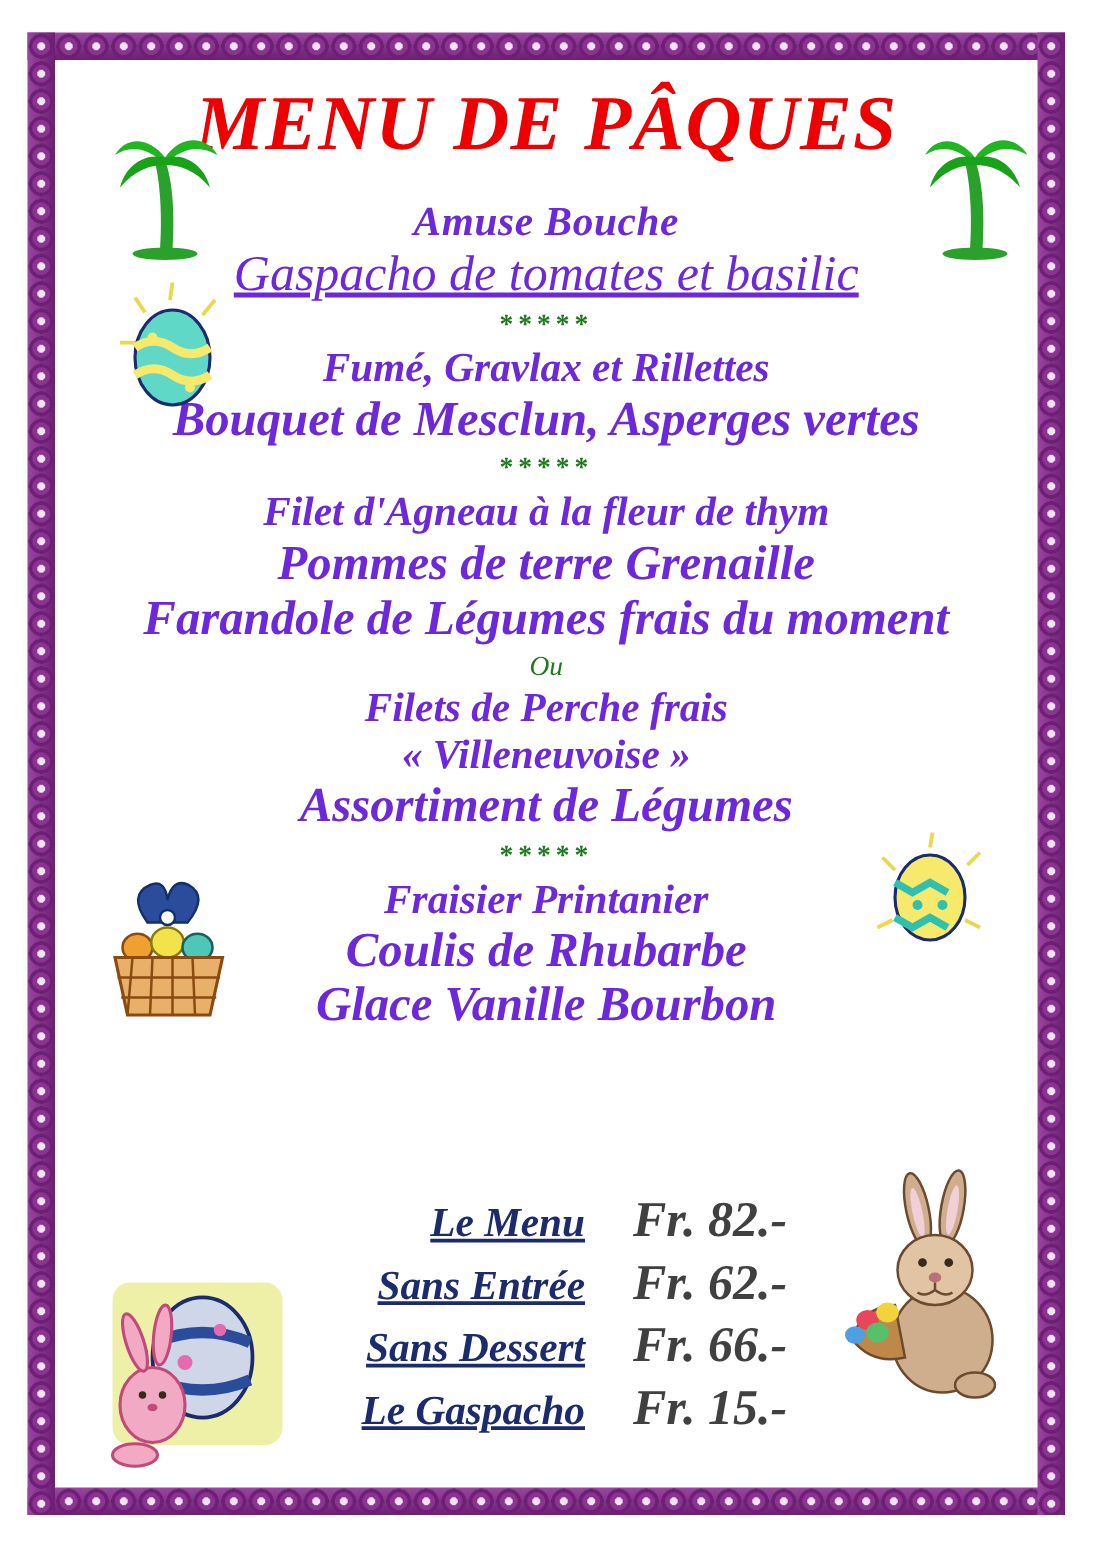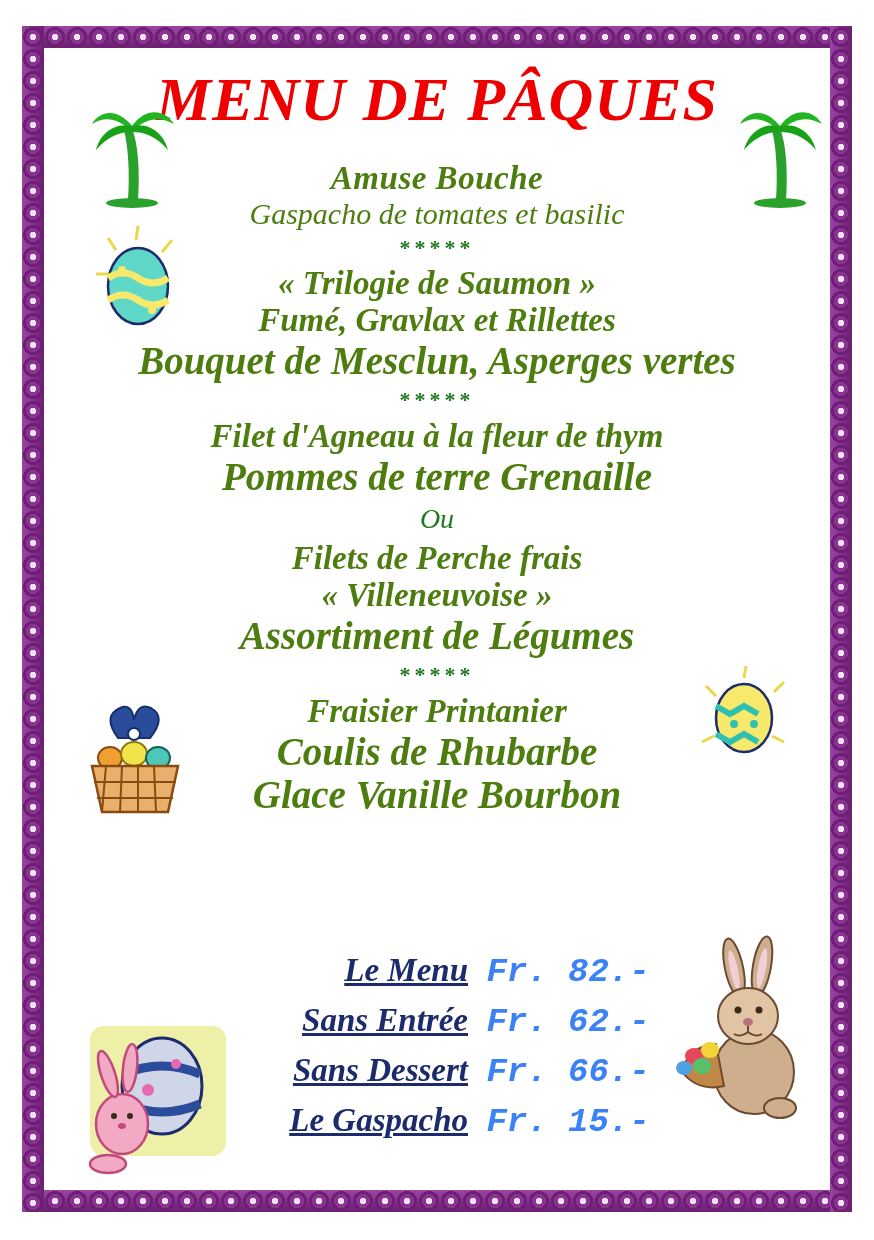--- a/index.html
+++ b/index.html
@@ -80,53 +80,54 @@
     position: absolute;
     left: 0;
     top: 108px;
     width: 778px;
     text-align: center;
     color: #1b2b6b;
   }
   .line {
     font-family: "Liberation Serif", serif;
     font-style: italic;
-    color: #4d7c0f;
+    color: #6d28d9;
     line-height: 1.12;
     white-space: nowrap;
   }
   .l-head {
     font-size: 33px;
     font-weight: bold;
     letter-spacing: 0.5px;
   }
   .l-sub {
-    font-size: 30px;
+    font-size: 40px;
     font-weight: normal;
+    text-decoration: underline;
   }
   .l-big {
     font-size: 33px;
     font-weight: bold;
   }
   .l-mid {
     font-size: 39px;
     font-weight: bold;
   }
   .sep {
     color: #1f7a1f;
     font-size: 22px;
     font-weight: bold;
     letter-spacing: 4px;
     line-height: 1.4;
     margin: 2px 0 2px 0;
   }
   .ou {
     color: #1f7a1f;
     font-style: italic;
-    font-size: 28px;
+    font-size: 22px;
     line-height: 1.5;
     text-align: center;
   }
 
   
   .prices {
     position: absolute;
     left: 150px;
     top: 900px;
     width: 480px;
@@ -144,25 +145,25 @@
     font-style: italic;
     font-weight: bold;
     font-size: 33px;
     color: #1b2b6b;
     text-decoration: underline;
     white-space: nowrap;
   }
   .price-value {
     width: 200px;
     text-align: center;
-    font-family: Liberation Mono, monospace;
-    font-style: italic;
-    font-weight: bold;
-    font-size: 34px;
-    color: #3b82f6;
+    font-family: Liberation Serif, serif;
+    font-style: italic;
+    font-weight: bold;
+    font-size: 40px;
+    color: #404040;
     white-space: nowrap;
   }
 
   
   .art { position: absolute; }
   .palm-left { left: 40px; top: 48px; }
   .palm-right { left: 688px; top: 48px; }
   .egg-left { left: 38px; top: 168px; }
   .egg-right { left: 640px; top: 610px; }
   .basket { left: 32px; top: 640px; }
@@ -182,27 +183,27 @@
   <div class="content">
 
     <div class="title">MENU DE PÂQUES</div>
 
     <div class="menu-body">
 
       <div class="line l-head">Amuse Bouche</div>
       <div class="line l-sub">Gaspacho de tomates et basilic</div>
       <div class="sep">*****</div>
 
-      <div class="line l-big">« Trilogie de Saumon »</div>
       <div class="line l-big">Fumé, Gravlax et Rillettes</div>
       <div class="line l-mid">Bouquet de Mesclun, Asperges vertes</div>
       <div class="sep">*****</div>
 
       <div class="line l-big">Filet d'Agneau à la fleur de thym</div>
       <div class="line l-mid">Pommes de terre Grenaille</div>
+      <div class="line l-mid">Farandole de Légumes frais du moment</div>
 
       <div class="ou">Ou</div>
 
       <div class="line l-big">Filets de Perche frais</div>
       <div class="line l-big">« Villeneuvoise »</div>
       <div class="line l-mid">Assortiment de Légumes</div>
       <div class="sep">*****</div>
 
       <div class="line l-big">Fraisier Printanier</div>
       <div class="line l-mid">Coulis de Rhubarbe</div>

